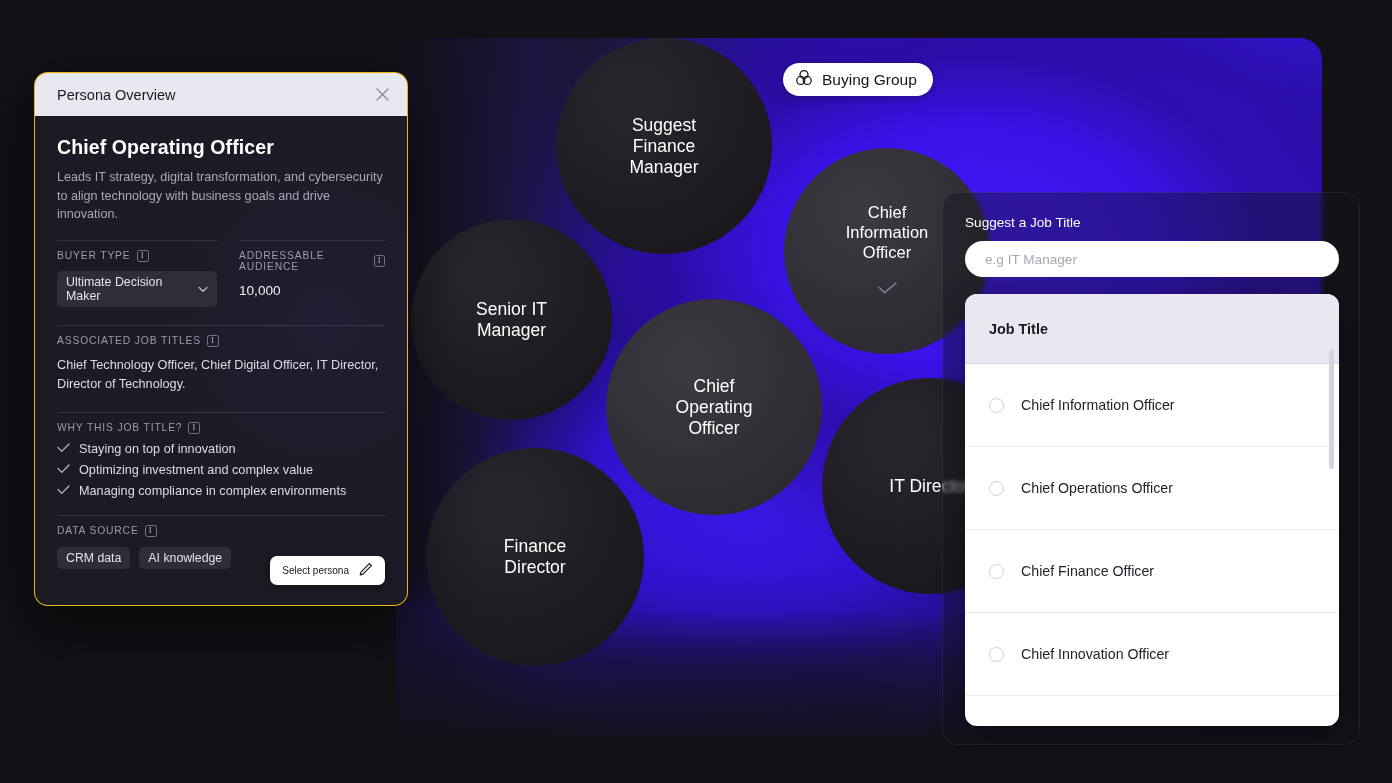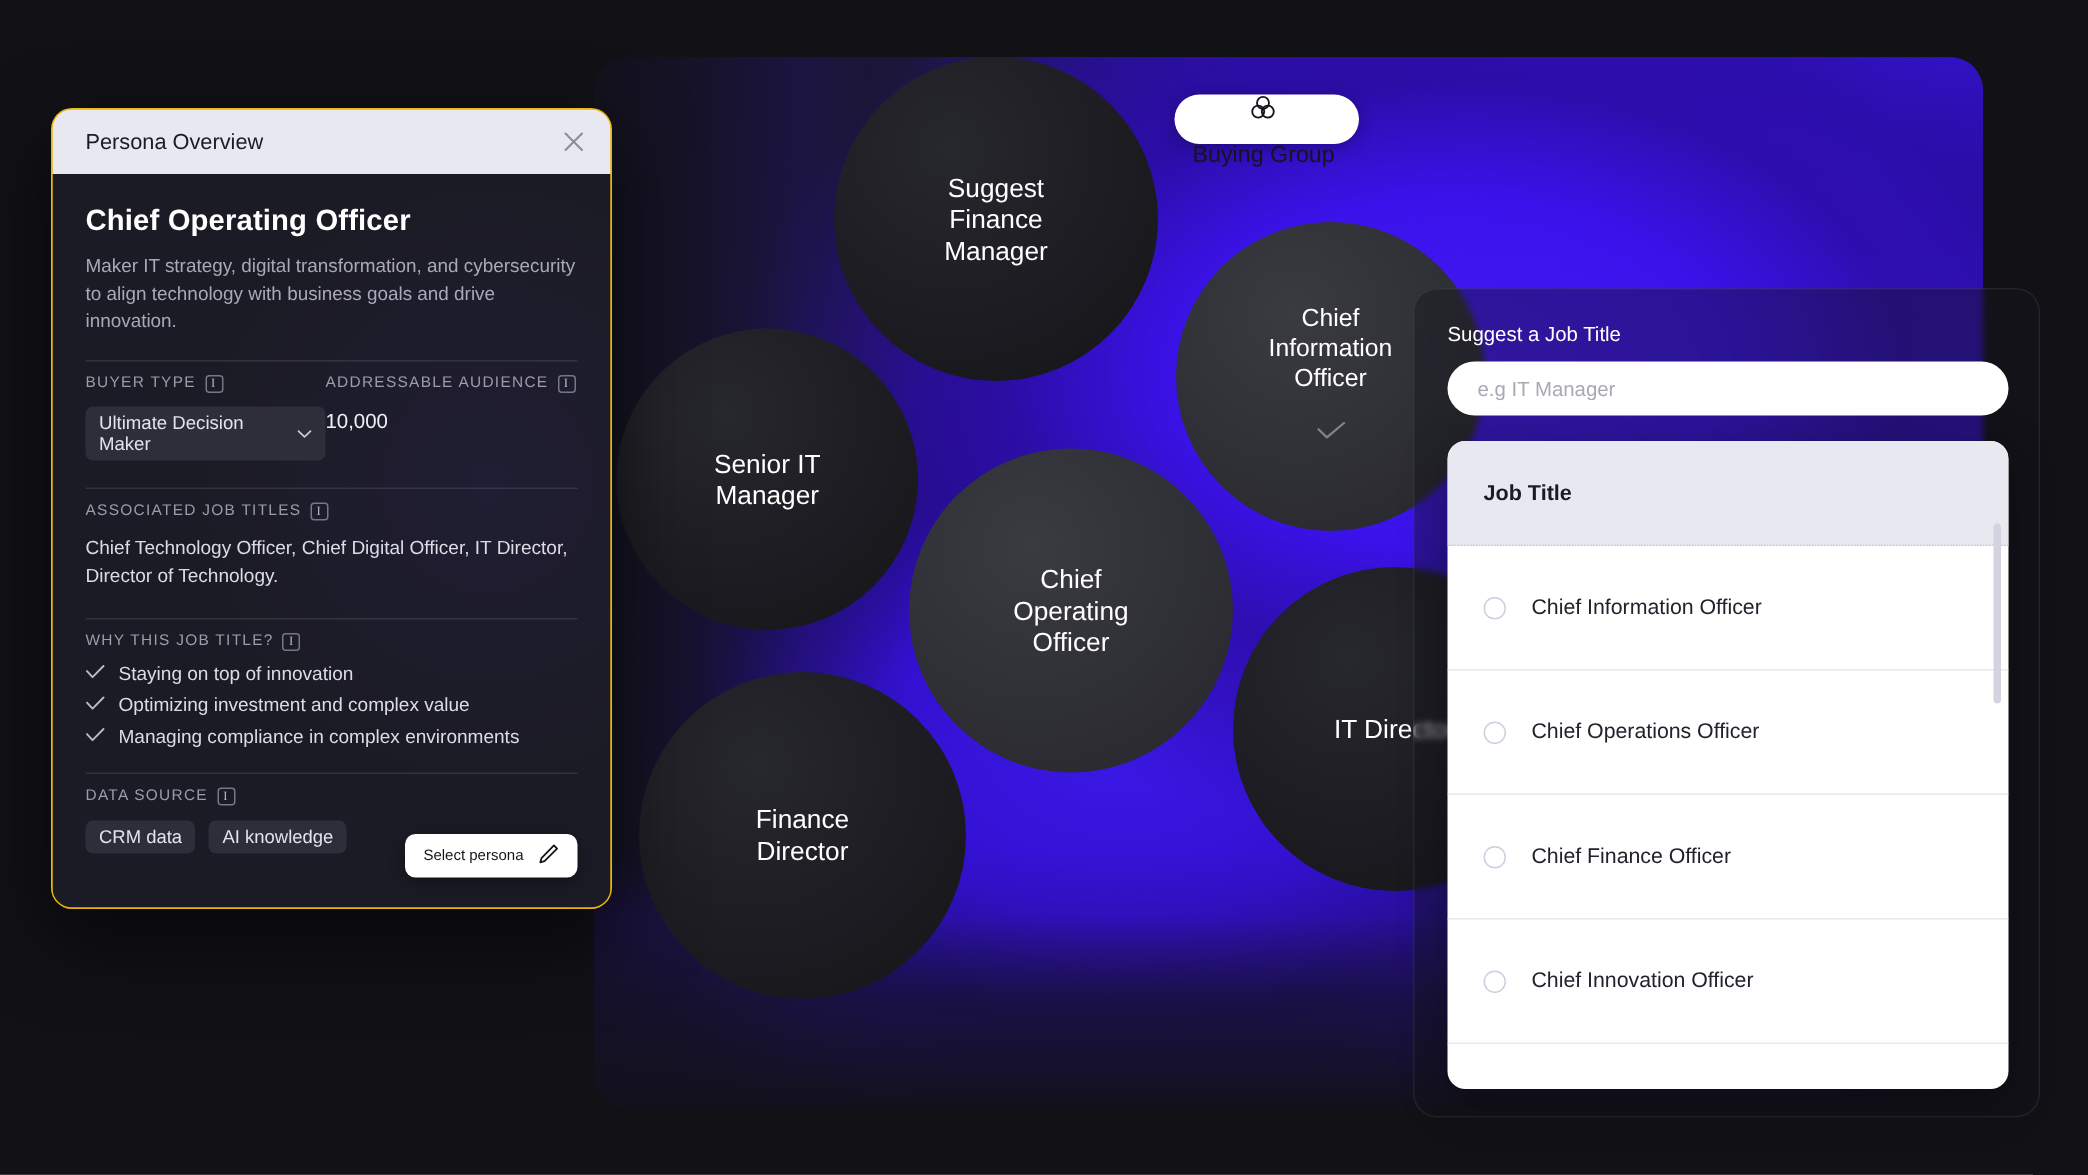--- a/index.html
+++ b/index.html
@@ -60,21 +60,20 @@
   .chk { margin-top: 16px; opacity:.6; }
 
   
   .buying-pill {
     position: absolute; left: 783px; top: 63px;
     height: 33px; padding: 0 16px 0 12px;
     background: #fff; border-radius: 17px;
     display: flex; align-items: center; gap: 9px;
     color: #15151c; font-size: 15.5px;
     box-shadow: 0 2px 10px rgba(0,0,0,.30);
-    flex-direction: column;
   }
 
   
   .persona-card {
     position: absolute; left: 34px; top: 72px;
     width: 374px; height: 534px;
     border-radius: 14px;
     background: #eab308;
     box-shadow: 0 20px 55px rgba(0,0,0,.55);
     overflow: hidden;
@@ -104,21 +103,21 @@
     font-size: 10.3px; letter-spacing: .85px; color:#9c9cad;
     text-transform: uppercase;
     display:flex; align-items:center; gap:6px;
   }
   .ibox {
     display:inline-flex; align-items:center; justify-content:center;
     width:12px; height:12px; border:1px solid #76768a; border-radius:2.5px;
     font-size:8.5px; color:#b5b5c4; font-family:"Liberation Serif", serif; line-height:1;
     cursor:pointer;
   }
-  .two-col { display:flex; }
+  .two-col { display:flex; gap: 22px; }
   .col-a { width: 160px; }
   .col-b { flex: 1; }
   .chip-select {
     margin-top: 9px; display:inline-flex; align-items:center; gap:7px;
     background: #2e2e3a; border-radius: 5px; padding: 4px 9px;
     font-size: 12.4px; color:#e3e3ee; cursor:pointer;
   }
   .val-plain { margin-top: 11px; font-size: 13.6px; color:#f0f0f6; }
   .body-text { margin-top: 9px; font-size: 12.7px; line-height: 1.5; color:#dcdce6; }
 
@@ -260,21 +259,21 @@
       <span class="pc-head-title">Persona Overview</span>
       <span class="pc-close">
         <svg width="13" height="13" viewBox="0 0 13 13" fill="none">
           <path d="M1 1 L12 12 M12 1 L1 12" stroke="#8a8a9b" stroke-width="1.3" stroke-linecap="round"></path>
         </svg>
       </span>
     </div>
 
     <div class="pc-body">
       <div class="pc-title">Chief Operating Officer</div>
-      <div class="pc-desc">Maker IT strategy, digital transformation, and cybersecurity to align technology with business goals and drive innovation.</div>
+      <div class="pc-desc">Leads IT strategy, digital transformation, and cybersecurity to align technology with business goals and drive innovation.</div>
 
       <div class="two-col" style="margin-top:16px;">
         <div class="col-a">
           <div class="rule"></div>
           <div class="sect-label" style="margin-top:9px;">
             <span>BUYER TYPE</span>
             <span class="ibox">i</span>
           </div>
           <div class="chip-select">
             <span>Ultimate Decision Maker</span>

